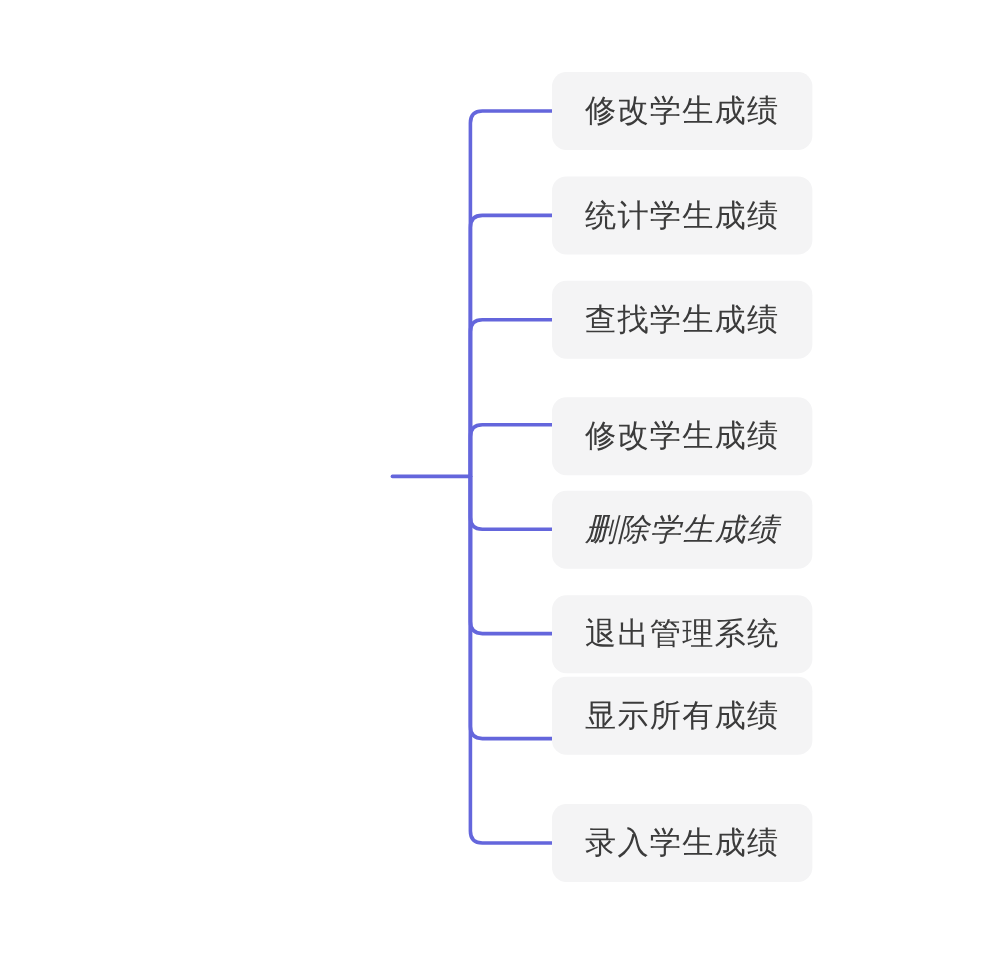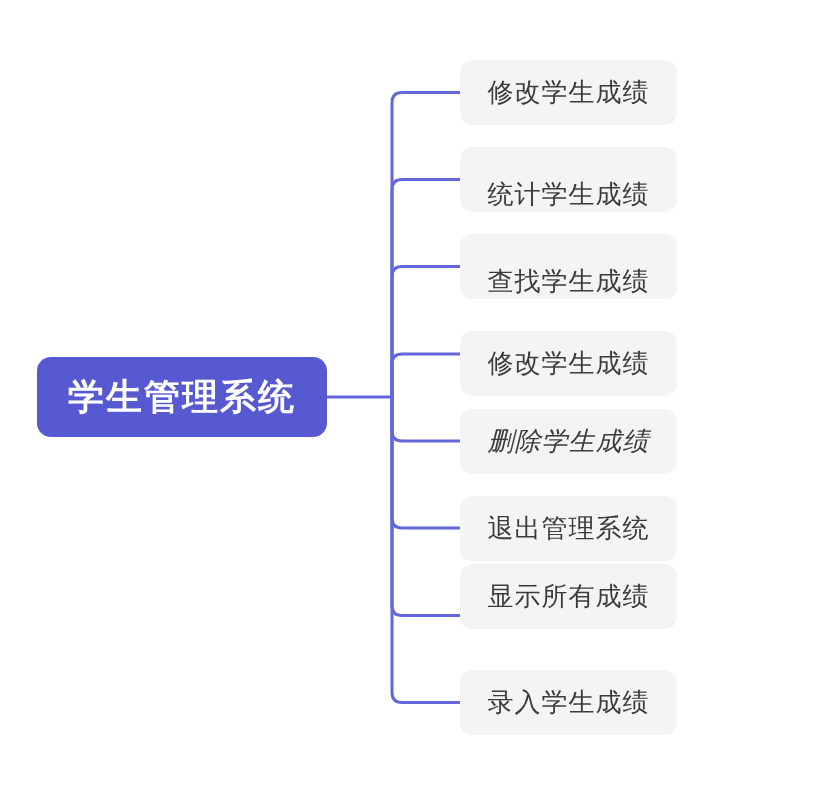--- a/index.html
+++ b/index.html
@@ -54,22 +54,22 @@
     left: 460px;
     width: 217px; height: 65px;
     background: var(--branch-fill);
     color: var(--branch-text);
     border-radius: 12px;
     font-size: 26px;
     font-weight: 400;
     letter-spacing: 1px;
   }
   .b0 { top: 60px; }
-  .b1 { top: 147px; align-items: flex-end; }
-  .b2 { top: 234px; align-items: flex-end; }
+  .b1 { top: 147px; }
+  .b2 { top: 234px; }
   .b3 { top: 331px; }
   .b4 { top: 408.5px; font-style: italic; }
   .b5 { top: 495.5px; }
   .b6 { top: 564px; }
   .b7 { top: 670px; }
 </style>
 </head>
 <body>
 
 <div class="canvas">
@@ -79,23 +79,20 @@
     <path d="M392 397 L392 102.5 Q392 92.5 402 92.5 L460 92.5"></path>
     <path d="M392 397 L392 189.5 Q392 179.5 402 179.5 L460 179.5"></path>
     <path d="M392 397 L392 276.5 Q392 266.5 402 266.5 L460 266.5"></path>
     <path d="M392 397 L392 364 Q392 354 402 354 L460 354"></path>
     <path d="M392 397 L392 431 Q392 441 402 441 L460 441"></path>
     <path d="M392 397 L392 518 Q392 528 402 528 L460 528"></path>
     <path d="M392 397 L392 605.5 Q392 615.5 402 615.5 L460 615.5"></path>
     <path d="M392 397 L392 692.5 Q392 702.5 402 702.5 L460 702.5"></path>
   </svg>
 
-  <div class="node node-root">
-    <span>学生管理系统</span>
-  </div>
 
   <div class="node node-branch b0">
     <span>修改学生成绩</span>
   </div>
   <div class="node node-branch b1">
     <span>统计学生成绩</span>
   </div>
   <div class="node node-branch b2">
     <span>查找学生成绩</span>
   </div>

